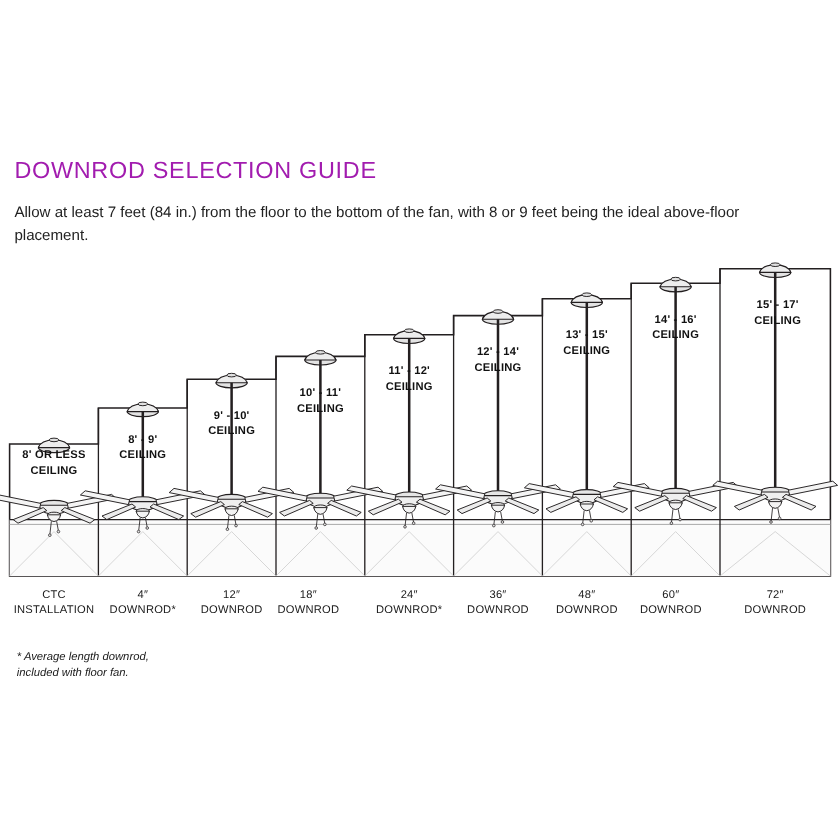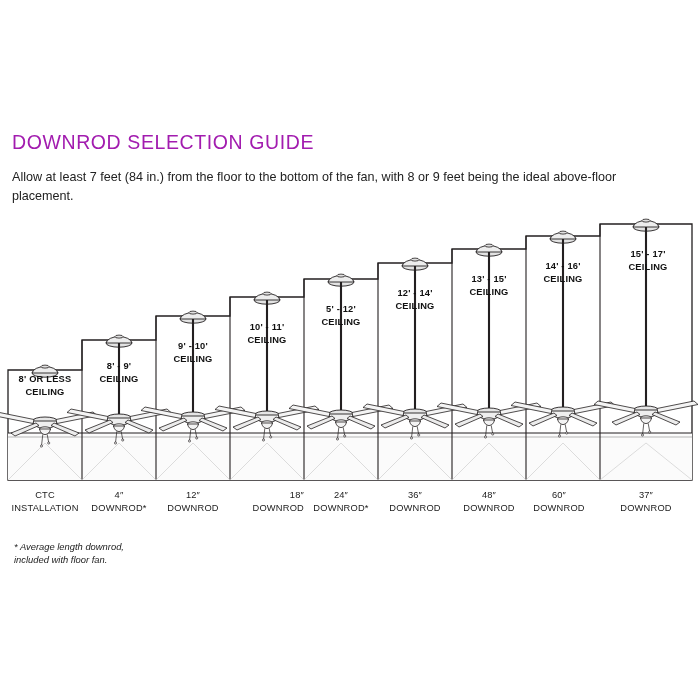--- a/index.html
+++ b/index.html
@@ -218,21 +218,21 @@
   </div>
   <div class="ceiling-label" style="left:156px; top:300px; width:74px;">
     <div>9' - 10'</div>
     <div>CEILING</div>
   </div>
   <div class="ceiling-label" style="left:230px; top:281px; width:74px;">
     <div>10' - 11'</div>
     <div>CEILING</div>
   </div>
   <div class="ceiling-label" style="left:304px; top:263px; width:74px;">
-    <div>5' - 12'</div>
+    <div>11' - 12'</div>
     <div>CEILING</div>
   </div>
   <div class="ceiling-label" style="left:378px; top:247px; width:74px;">
     <div>12' - 14'</div>
     <div>CEILING</div>
   </div>
   <div class="ceiling-label" style="left:452px; top:233px; width:74px;">
     <div>13' - 15'</div>
     <div>CEILING</div>
   </div>
@@ -250,42 +250,42 @@
     <div>INSTALLATION</div>
   </div>
   <div class="col-caption" style="left:82px; top:489px; width:74px;">
     <div>4″</div>
     <div>DOWNROD*</div>
   </div>
   <div class="col-caption" style="left:156px; top:489px; width:74px;">
     <div>12″</div>
     <div>DOWNROD</div>
   </div>
-  <div class="col-caption" style="left:230px; top:489px; width:74px;text-align:right;">
+  <div class="col-caption" style="left:220px; top:489px; width:74px;">
     <div>18″</div>
     <div>DOWNROD</div>
   </div>
   <div class="col-caption" style="left:304px; top:489px; width:74px;">
     <div>24″</div>
     <div>DOWNROD*</div>
   </div>
   <div class="col-caption" style="left:378px; top:489px; width:74px;">
     <div>36″</div>
     <div>DOWNROD</div>
   </div>
   <div class="col-caption" style="left:452px; top:489px; width:74px;">
     <div>48″</div>
     <div>DOWNROD</div>
   </div>
   <div class="col-caption" style="left:522px; top:489px; width:74px;">
     <div>60″</div>
     <div>DOWNROD</div>
   </div>
   <div class="col-caption" style="left:600px; top:489px; width:92px;">
-    <div>37″</div>
+    <div>72″</div>
     <div>DOWNROD</div>
   </div>
 
   <div class="footnote">
     <div>* Average length downrod,</div>
     <div>included with floor fan.</div>
   </div>
 
 </div>
 

